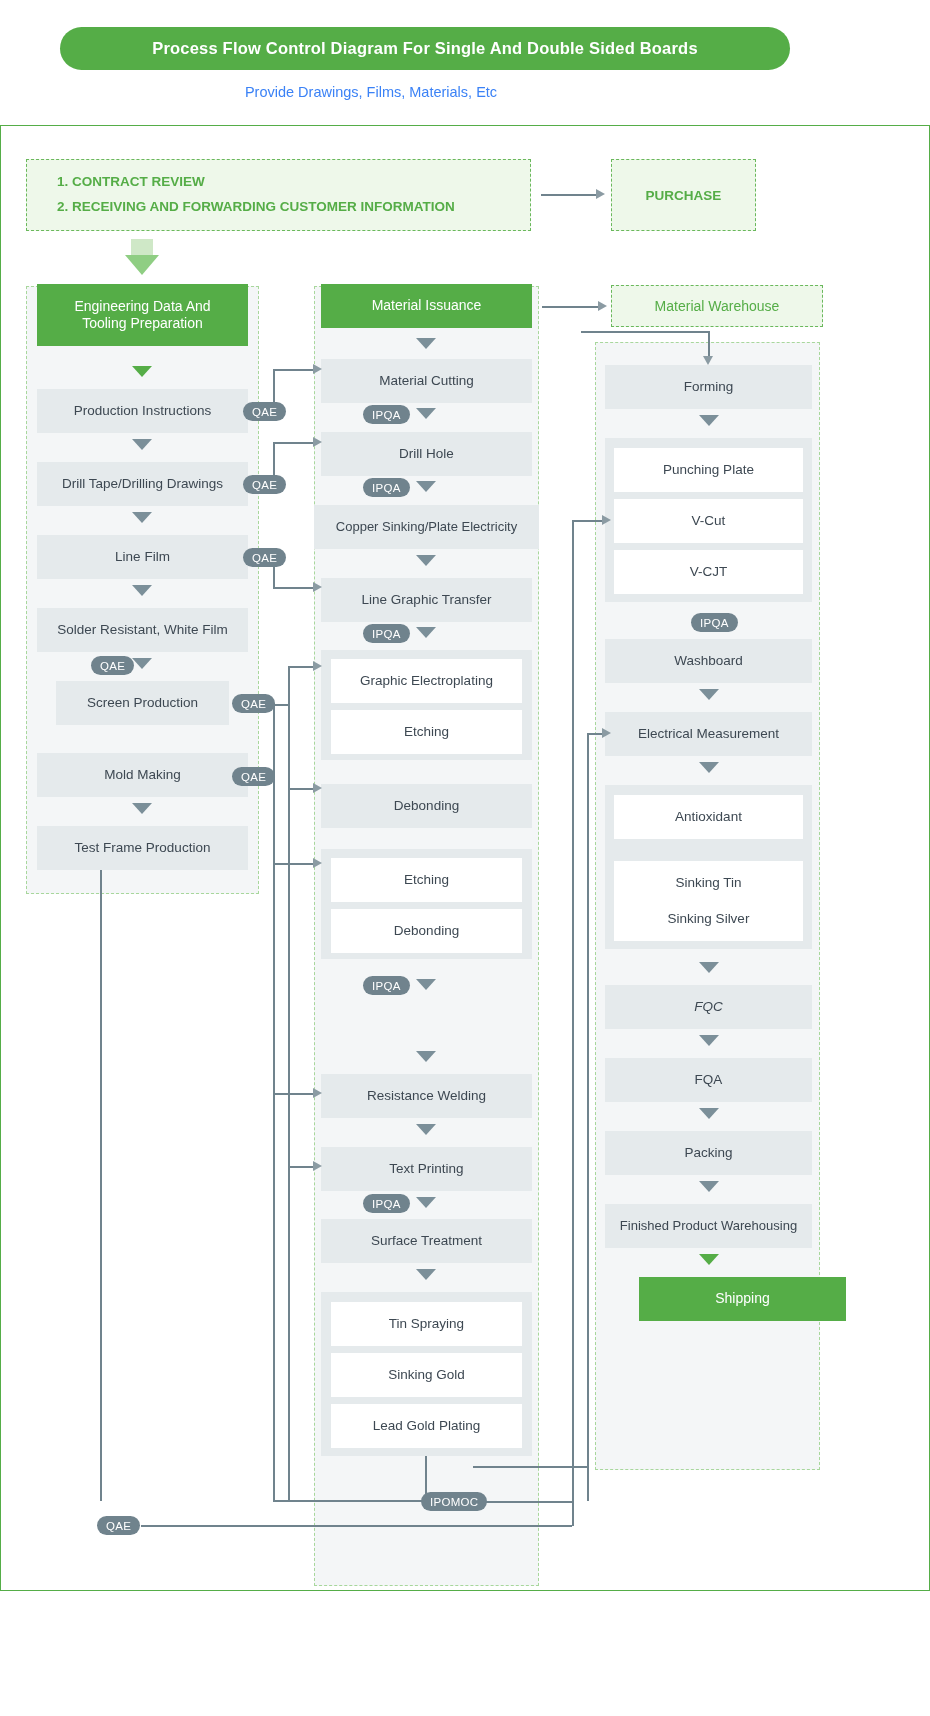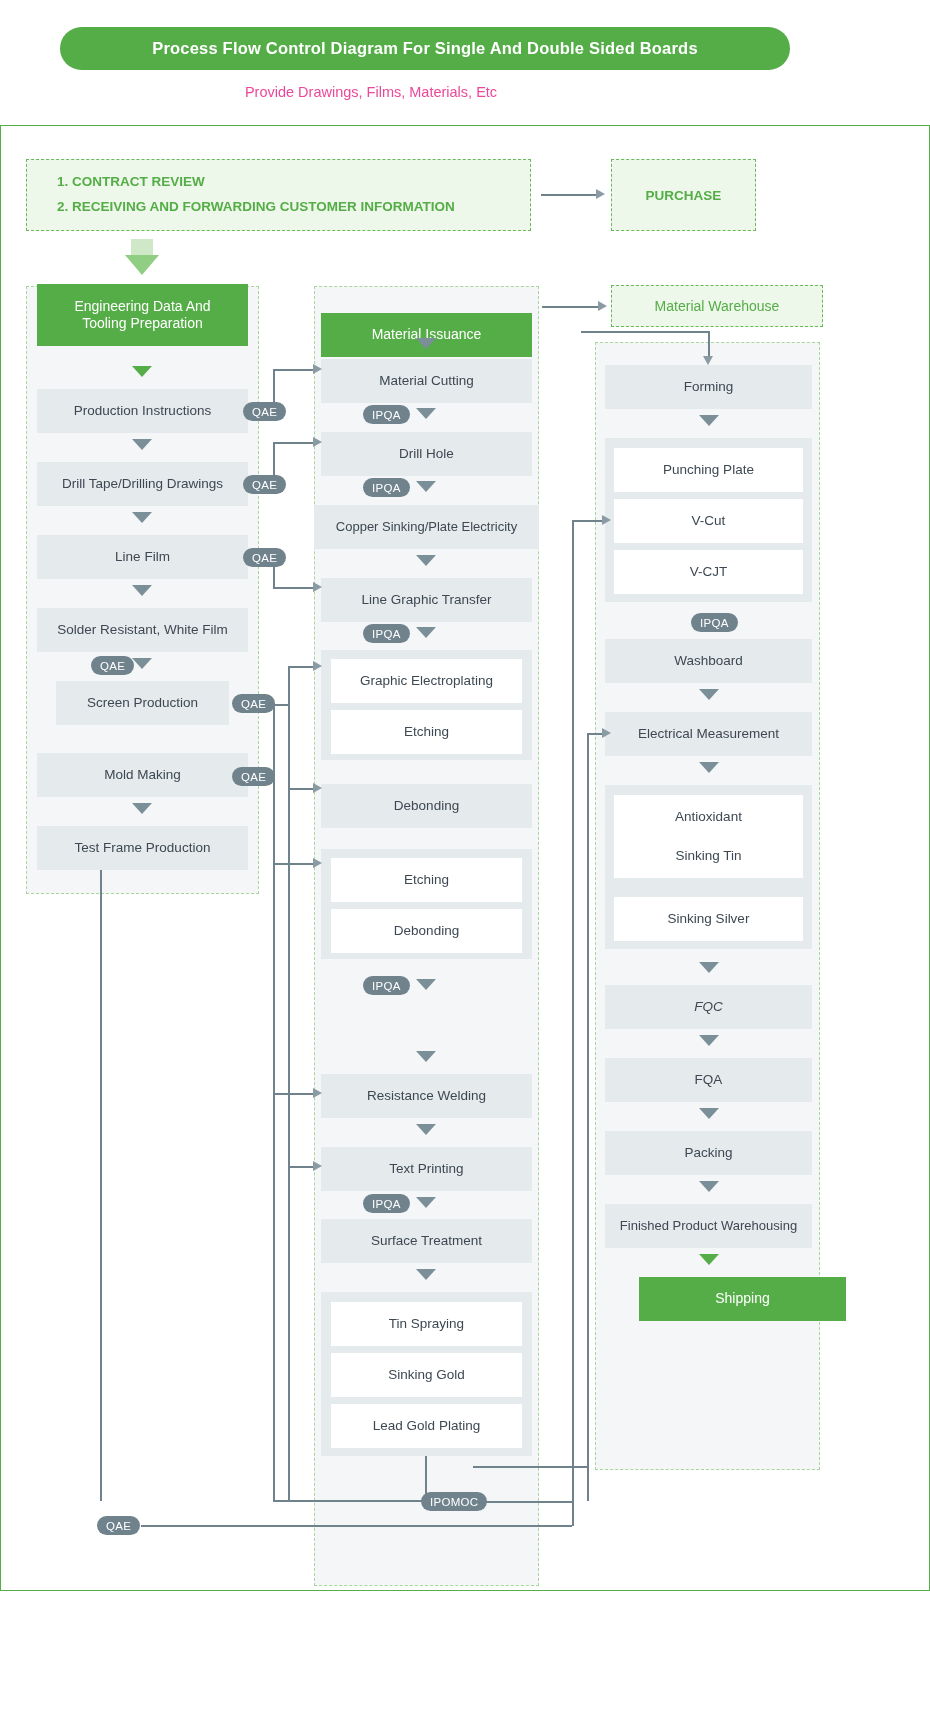--- a/index.html
+++ b/index.html
@@ -17,21 +17,21 @@
     position: absolute; left: 60px; top: 27px;
     width: 730px; height: 43px;
     background: #55ad47;
     border-radius: 22px;
     display: flex; align-items: center; justify-content: center;
     color: #ffffff; font-weight: bold; font-size: 16.5px;
     letter-spacing: .2px;
   }
   .subtitle {
     position: absolute; left: 0; top: 84px; width: 742px;
-    text-align: center; color: #ec4899; font-size: 14.5px;
+    text-align: center; color: #3b82f6; font-size: 14.5px;
   }
 
   
   .canvas {
     position: absolute; left: 0; top: 125px;
     width: 930px; height: 1466px;
     border-top: 1.5px solid #55ad47;
     border-bottom: 1.5px solid #55ad47;
     border-left: 1.5px solid #55ad47;
     border-right: 1.5px solid #55ad47;
@@ -231,21 +231,21 @@
   <div class="ln v" style="left:287px; top:662px; height:713px;"></div>
 
   <div class="ln h" style="left:272px; top:967px; width:42px;"></div>
   <div class="arw" style="left:312px; top:962px;"></div>
 
   <div class="ln h" style="left:287px; top:1040px; width:27px;"></div>
   <div class="arw" style="left:312px; top:1035px;"></div>
 
   <div class="dash-group" style="left:313px; top:160px; width:225px; height:1300px;"></div>
 
-  <div class="node green" style="left:320px; top:158px; width:211px; height:44px;margin-top:29px;">
+  <div class="node green" style="left:320px; top:158px; width:211px; height:44px;">
     <span>Material Issuance</span>
   </div>
 
   <div class="ln h" style="left:541px; top:180px; width:58px;"></div>
   <div class="arw" style="left:597px; top:175px;"></div>
 
   <div class="tri" style="left:415px; top:212px;"></div>
 
   <div class="node" style="left:320px; top:233px; width:211px; height:44px;">
     <span>Material Cutting</span>
@@ -370,21 +370,21 @@
 
   <div class="node" style="left:604px; top:586px; width:207px; height:44px;">
     <span>Electrical Measurement</span>
   </div>
   <div class="tri" style="left:698px; top:636px;"></div>
 
   <div class="node" style="left:604px; top:659px; width:207px; height:164px; background:#e5eaec;"></div>
   <div class="node white" style="left:613px; top:669px; width:189px; height:44px;">
     <span>Antioxidant</span>
   </div>
-  <div class="node white" style="left:613px; top:708px; width:189px; height:44px;">
+  <div class="node white" style="left:613px; top:735px; width:189px; height:44px;">
     <span>Sinking Tin</span>
   </div>
   <div class="node white" style="left:613px; top:771px; width:189px; height:44px;">
     <span>Sinking Silver</span>
   </div>
 
   <div class="tri" style="left:698px; top:836px;"></div>
   <div class="node" style="left:604px; top:859px; width:207px; height:44px;font-style:italic;">
     <span>FQC</span>
   </div>

